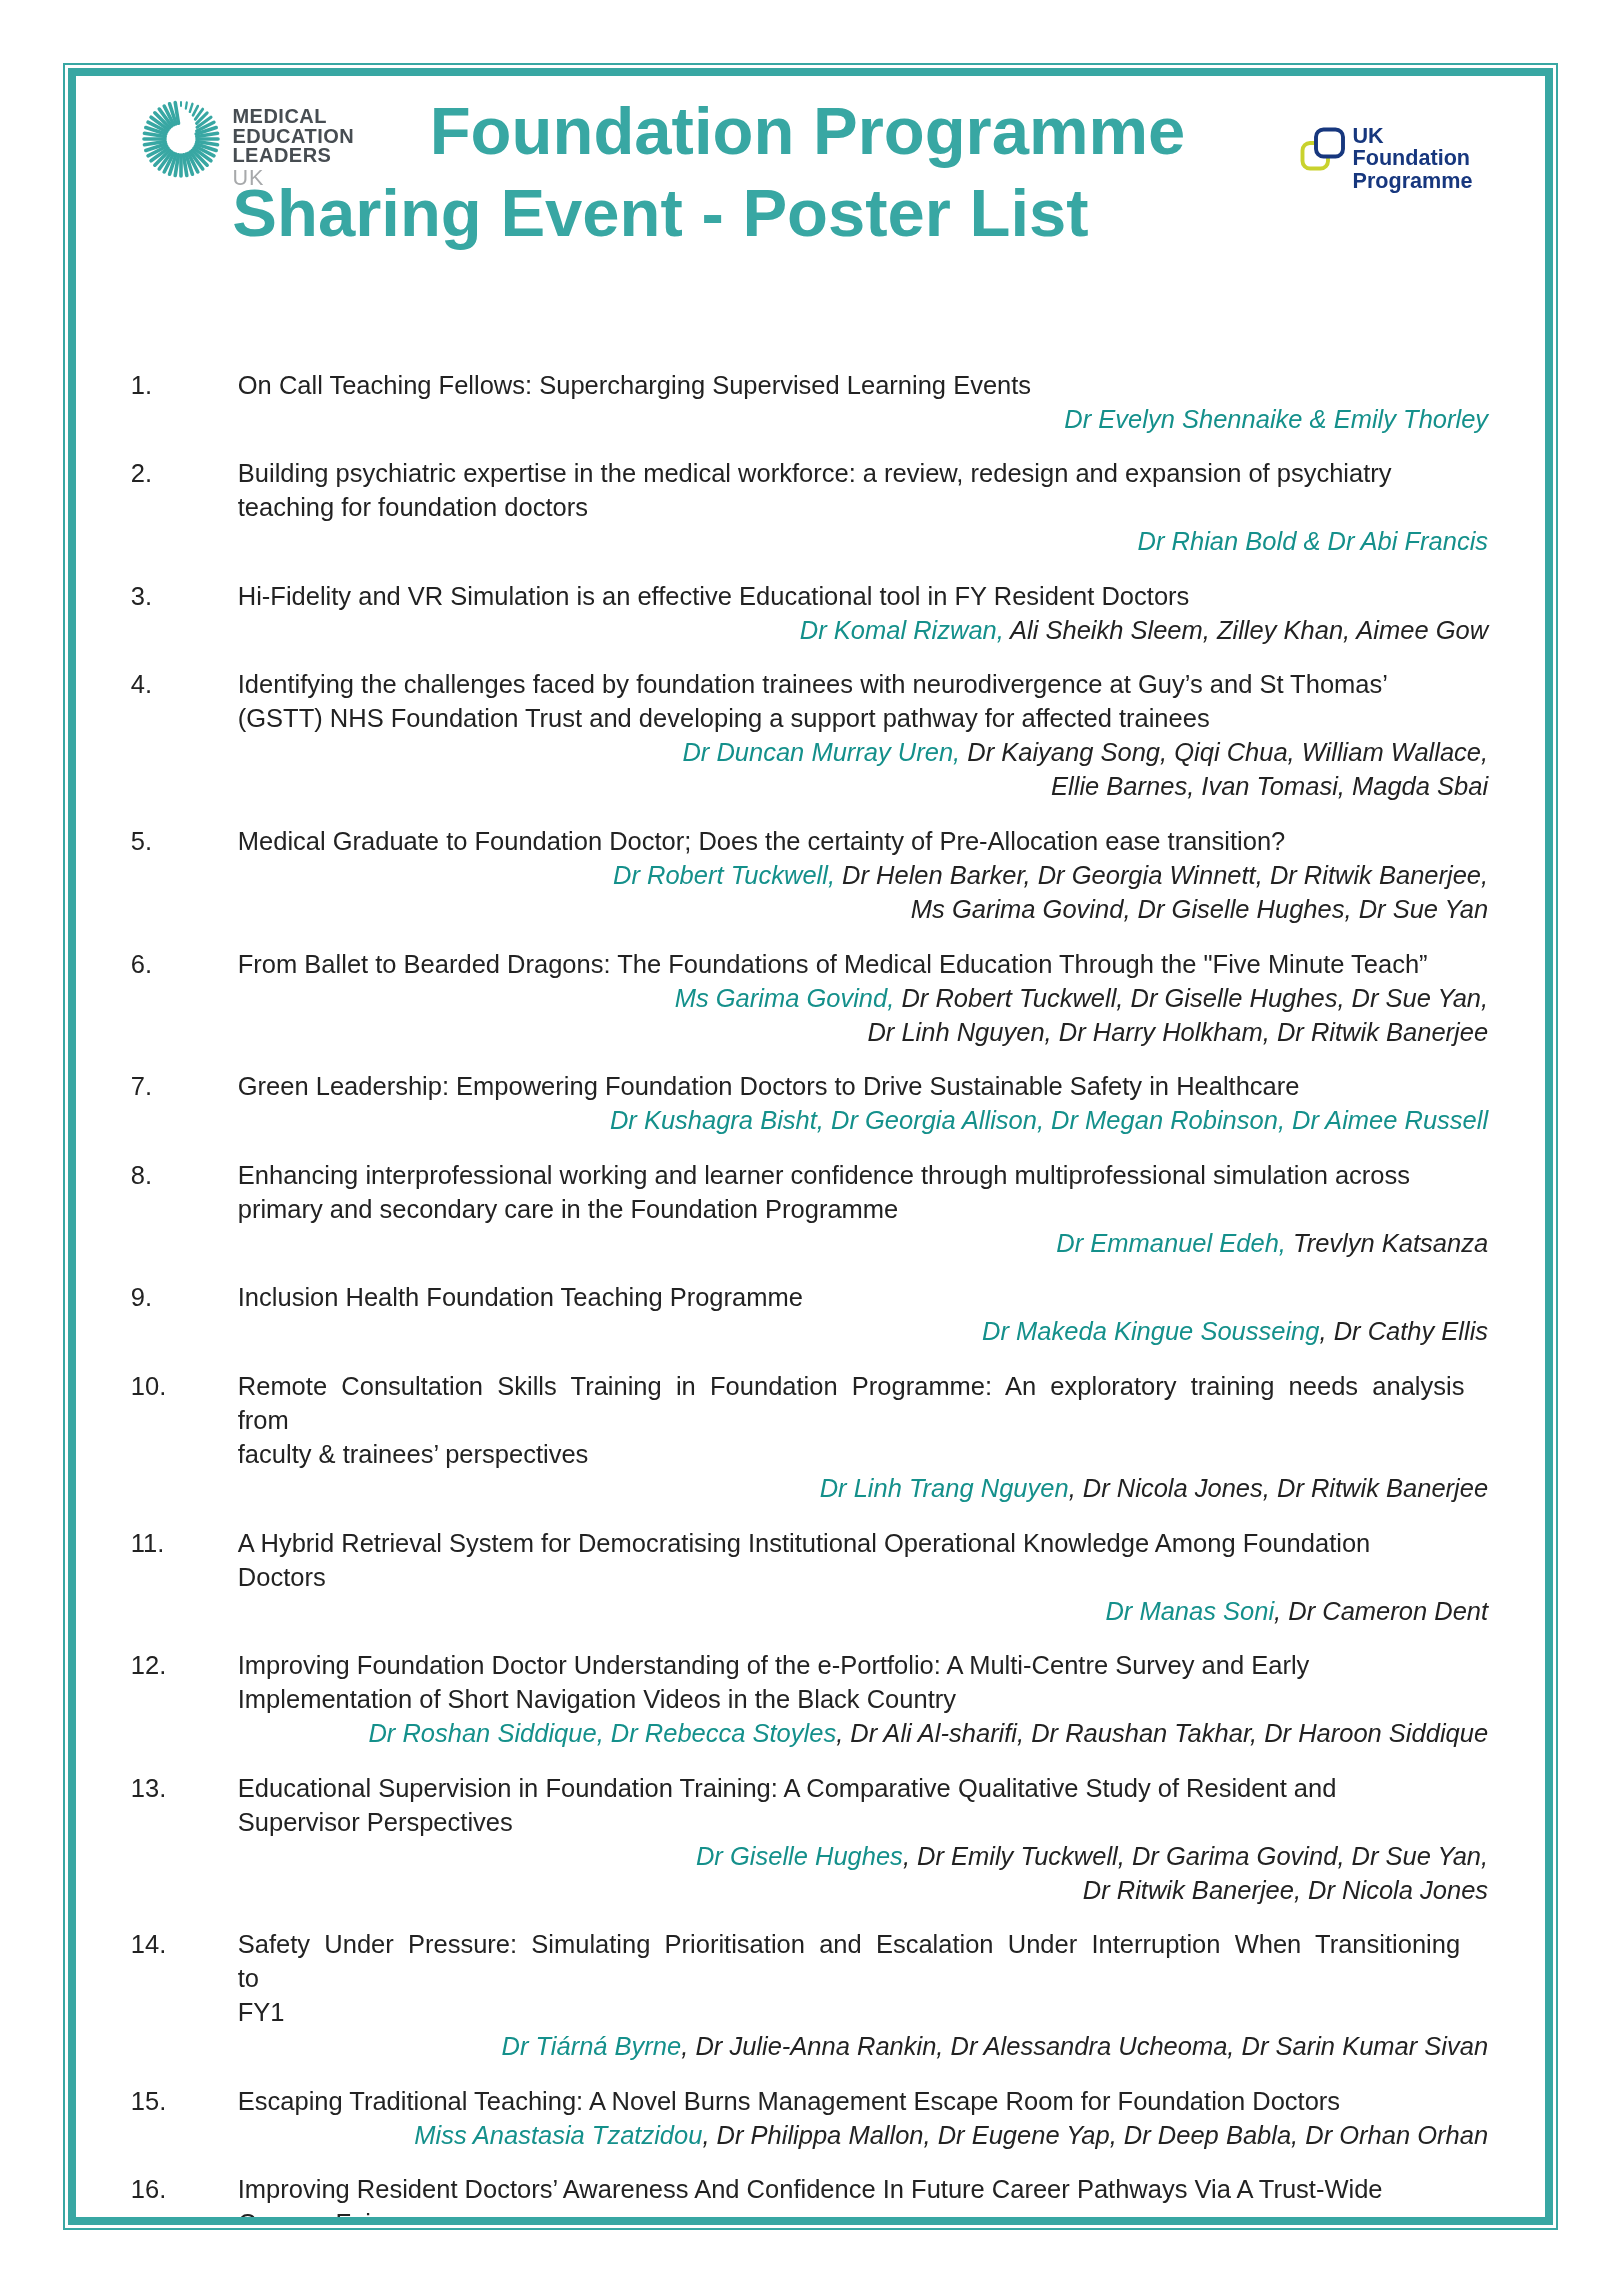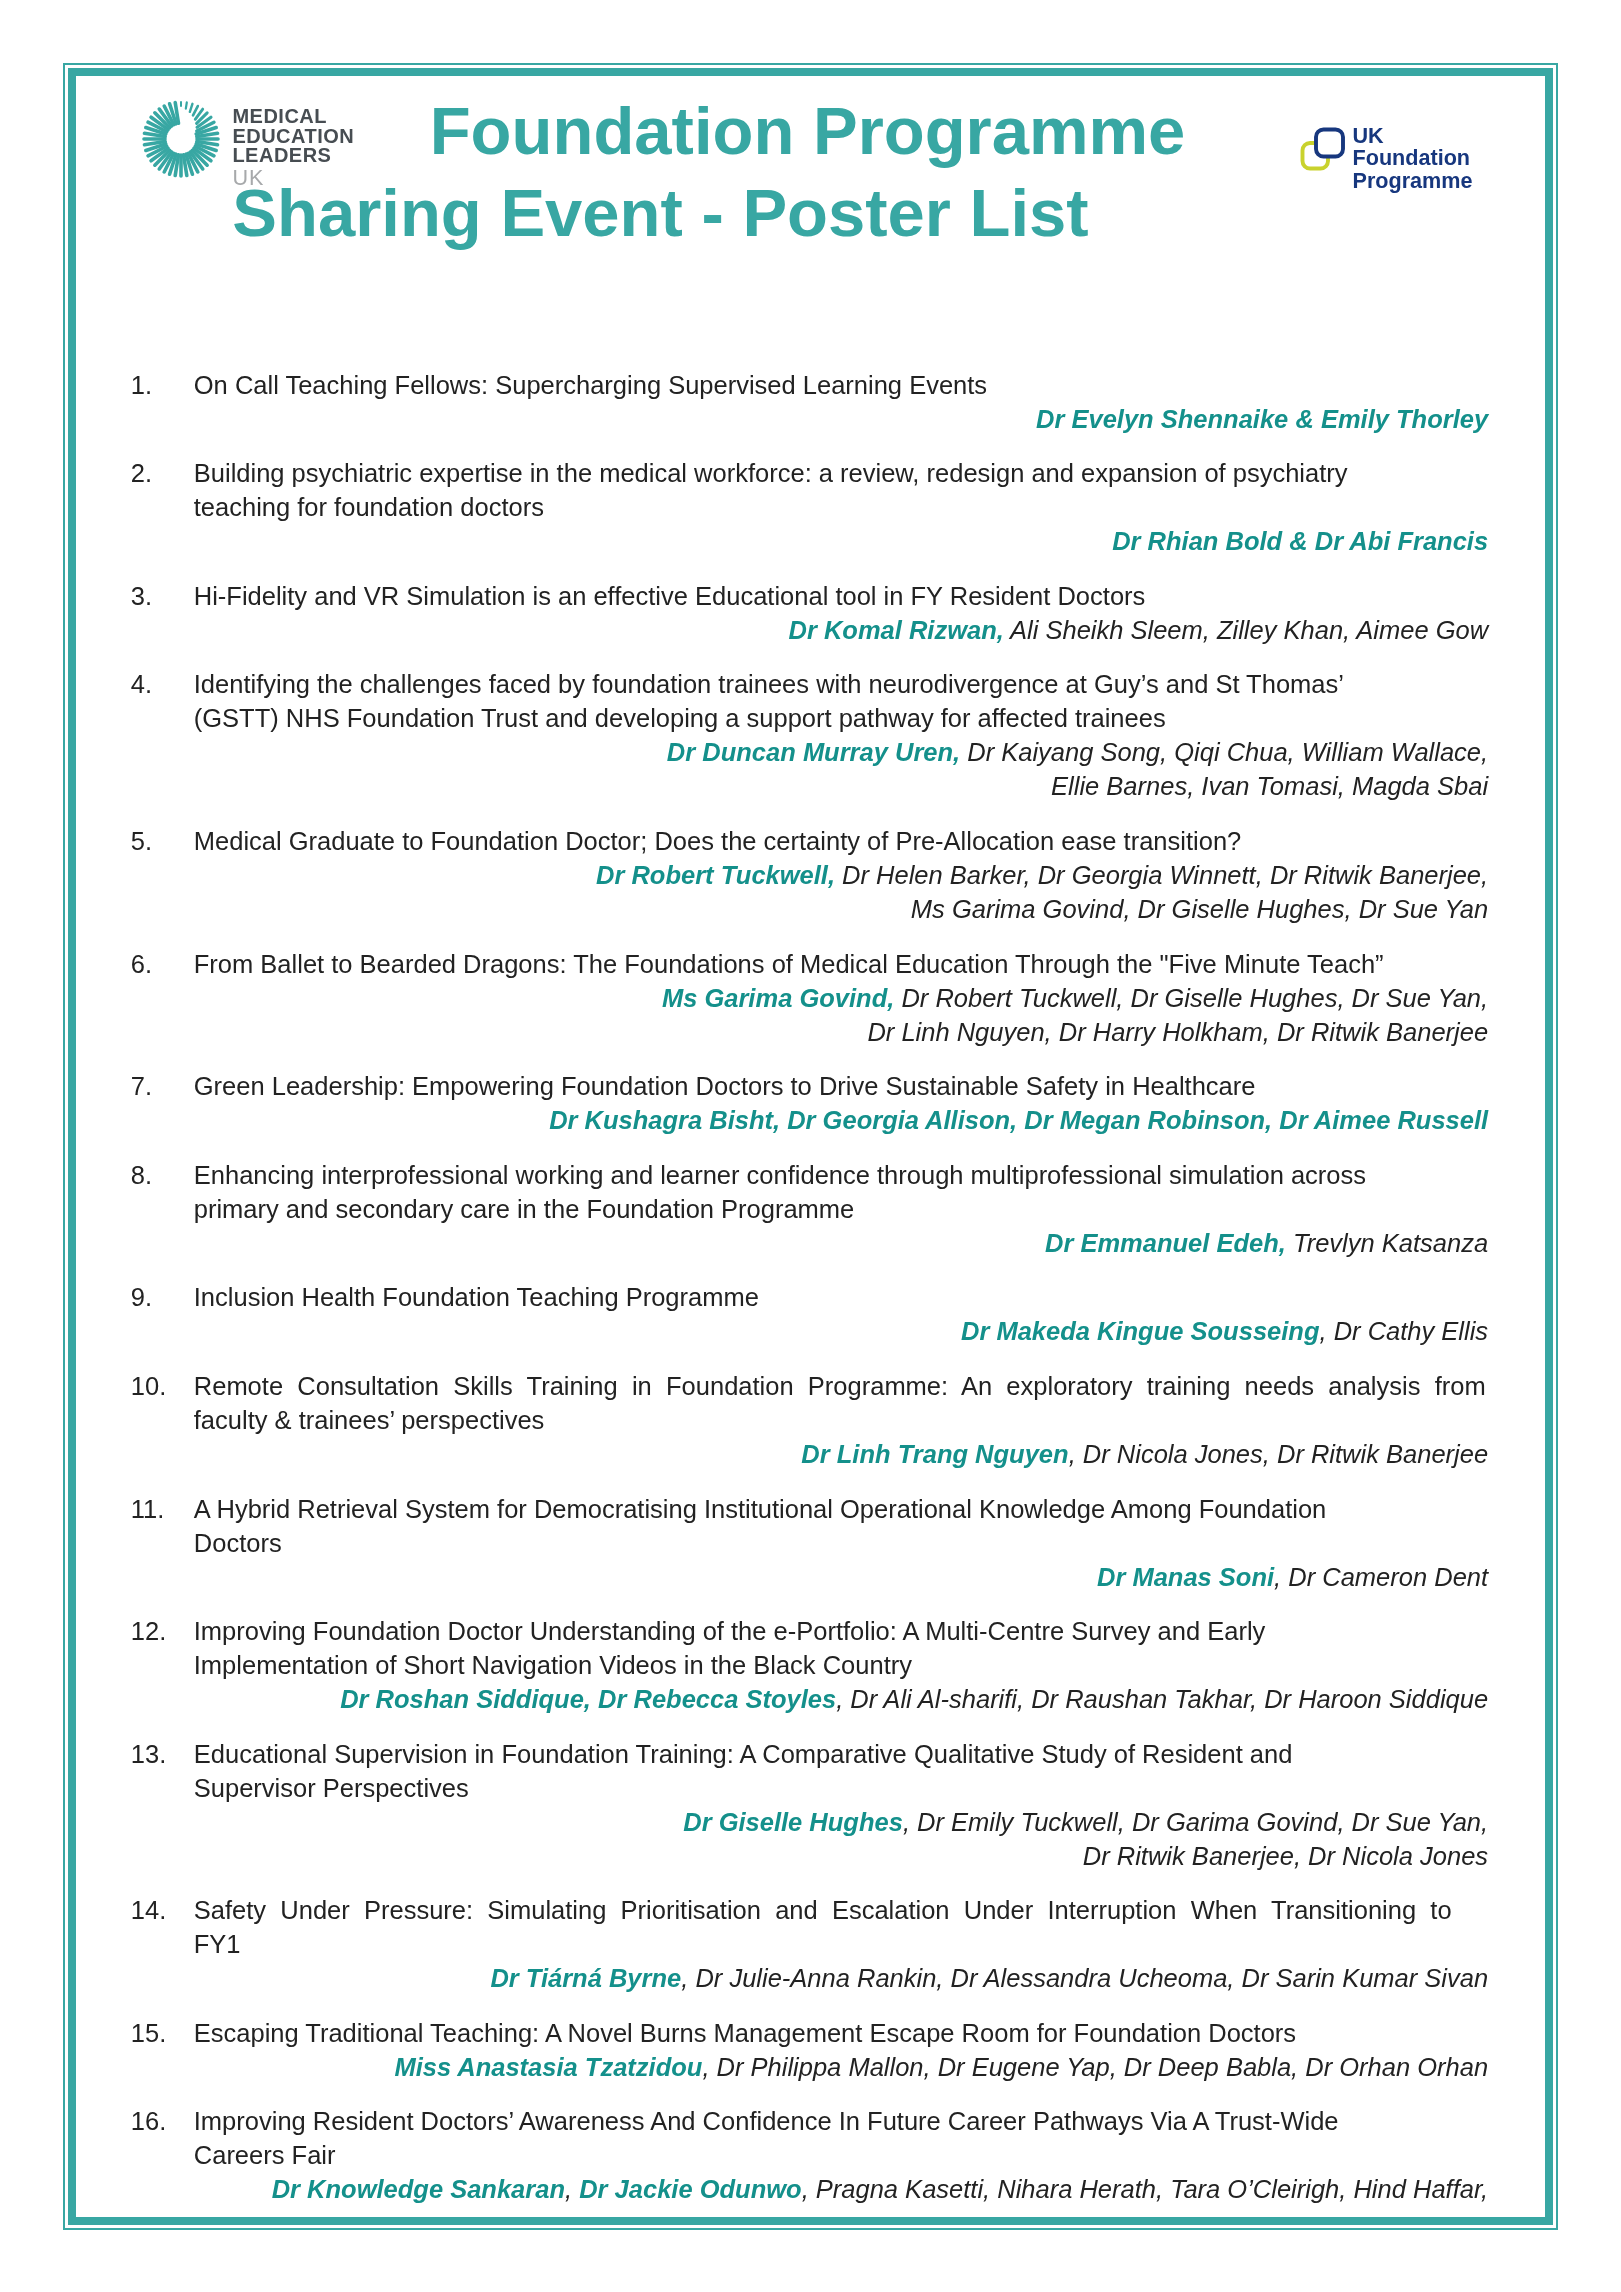--- a/index.html
+++ b/index.html
@@ -75,31 +75,31 @@
   li.poster{
     display:flex;align-items:flex-start;
     margin-bottom:20.6px;
   }
   .poster .num{
     width:63px;flex:0 0 63px;
     font-size:25.5px;line-height:34px;color:var(--text);
   }
   .poster .body{flex:1;min-width:0;}
   .title-line{
-    font-size:25.5px;line-height:34px;color:var(--text);
+    font-size:25.5px;line-height:34px;color:var(--text);margin-left:44px;
   }
   
   li.poster:nth-child(10) .title-line:first-child,
   li.poster:nth-child(14) .title-line:first-child{word-spacing:0.28em;}
 
   .authors-line{
     font-size:25.5px;line-height:34px;text-align:right;
     font-style:italic;color:var(--text);
   }
-  .authors-line .teal{color:var(--author-teal);font-weight:bold;}
+  .authors-line .teal{color:var(--author-teal);}
 </style>
 </head>
 <body>
 
 <div class="frame-outer">
   <div class="frame-inner">
     <div class="content">
 
       <div class="header">
 

